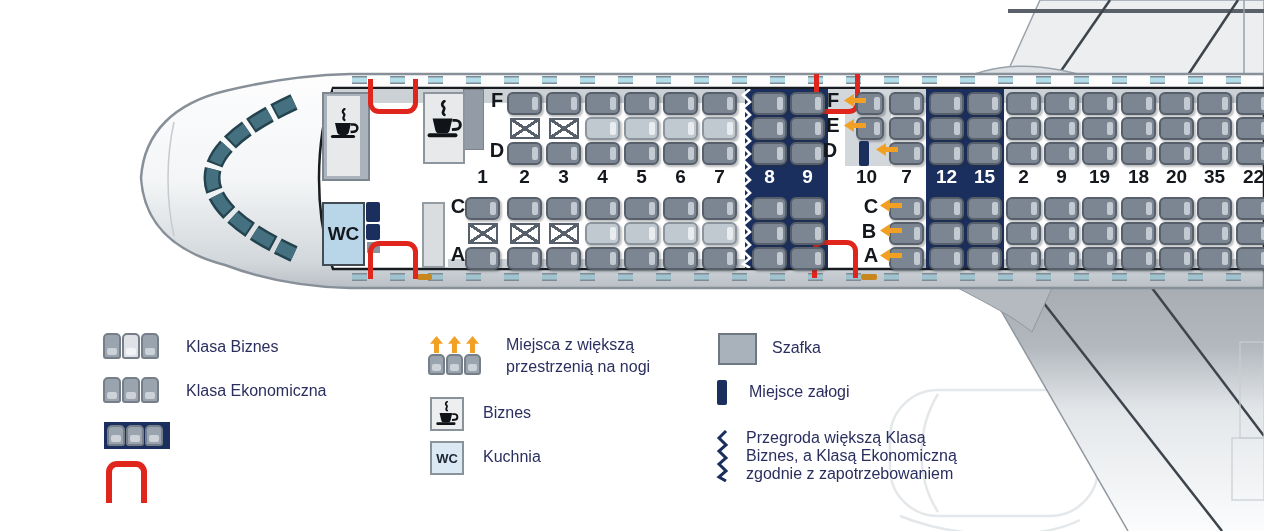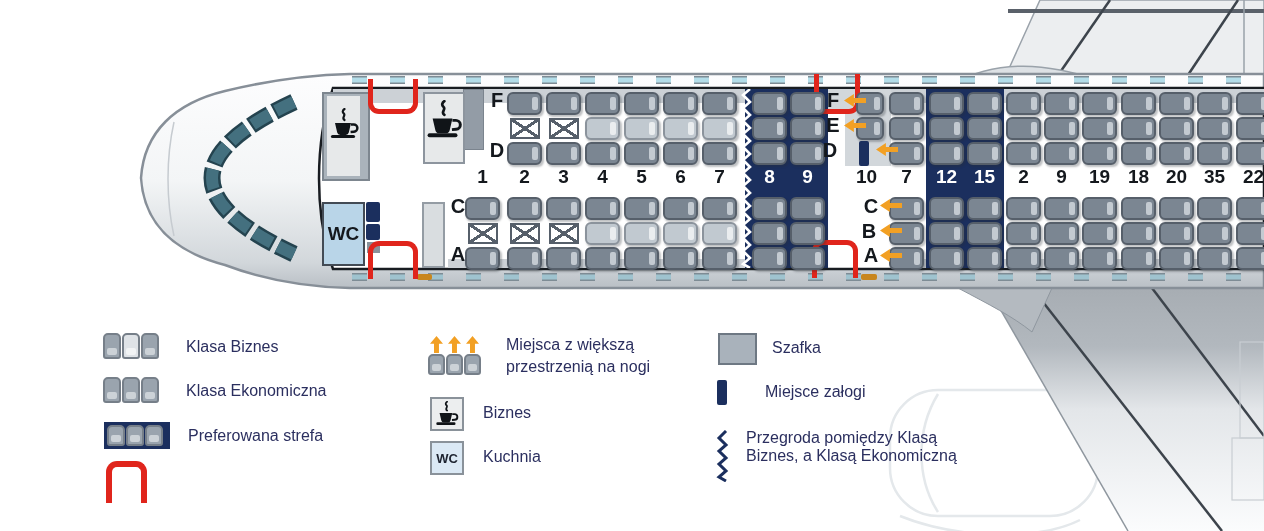--- a/index.html
+++ b/index.html
@@ -343,21 +343,20 @@
     <span class="lseat" style="left:141px;top:377px;"></span>
   </div>
   <div class="lgd-label" style="left:186px;top:391px;">Klasa Ekonomiczna</div>
 
   <div>
     <span class="lnavy" style="left:104px;top:422px;width:66px;height:27px;"></span>
     <span class="lseat short" style="left:107px;top:425px;"></span>
     <span class="lseat short" style="left:126px;top:425px;"></span>
     <span class="lseat short" style="left:145px;top:425px;"></span>
   </div>
-  <div class="lgd-label" style="left:188px;top:436px;">Preferowana strefa</div>
 
   <div class="lexit" style="left:106px;top:461px;width:41px;height:42px;"></div>
 
   <div>
     <span class="abs arrow-up" style="left:430px;top:336px;width:13px;height:17px;"></span>
     <span class="abs arrow-up" style="left:448px;top:336px;width:13px;height:17px;"></span>
     <span class="abs arrow-up" style="left:466px;top:336px;width:13px;height:17px;"></span>
     <span class="lseat short" style="left:428px;top:354px;width:17px;"></span>
     <span class="lseat short" style="left:446px;top:354px;width:17px;"></span>
     <span class="lseat short" style="left:464px;top:354px;width:17px;"></span>
@@ -374,21 +373,22 @@
 
   <div class="lsquare-wc" style="left:430px;top:441px;width:34px;height:34px;">
     <span>WC</span>
   </div>
   <div class="lgd-label" style="left:483px;top:457px;">Kuchnia</div>
 
   <div class="lsquare-cab" style="left:718px;top:333px;width:39px;height:32px;"></div>
   <div class="lgd-label" style="left:772px;top:348px;">Szafka</div>
 
   <div class="lnavy" style="left:717px;top:380px;width:10px;height:25px;border-radius:2px;"></div>
-  <div class="lgd-label" style="left:765px;top:392px;">Miejsce załogi</div>
+  <div class="lgd-label" style="left:749px;top:392px;">Miejsce załogi</div>
 
   <svg class="abs" style="left:716px;top:430px;" width="14" height="52" viewBox="0 0 14 52">
     <polyline points="10,1 3,8 10,15 3,21 10,28 3,34 10,41 3,47 10,51" fill="none" stroke="#1b2f5e" stroke-width="3"></polyline>
   </svg>
-  <div class="lgd-label" style="left:746px;top:438px;">Przegroda pomiędzy Klasą</div>
+  <div class="lgd-label" style="left:746px;top:438px;">Przegroda większą Klasą</div>
   <div class="lgd-label" style="left:746px;top:456px;">Biznes, a Klasą Ekonomiczną</div>
+  <div class="lgd-label" style="left:746px;top:474px;">zgodnie z zapotrzebowaniem</div>
 
 </div>
 
 </body></html>

